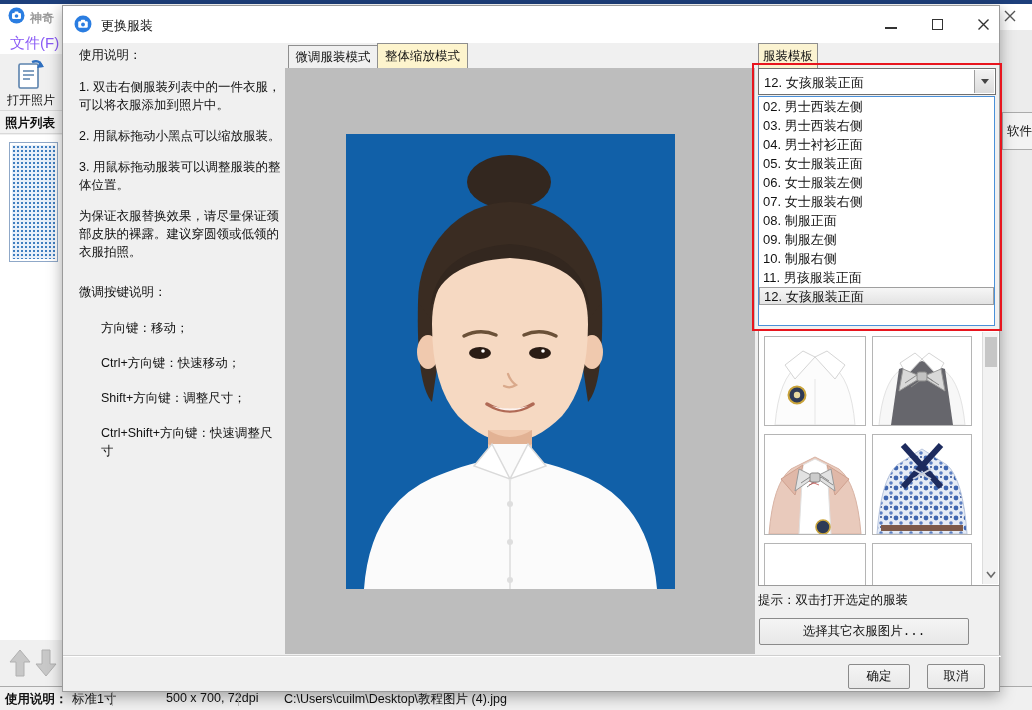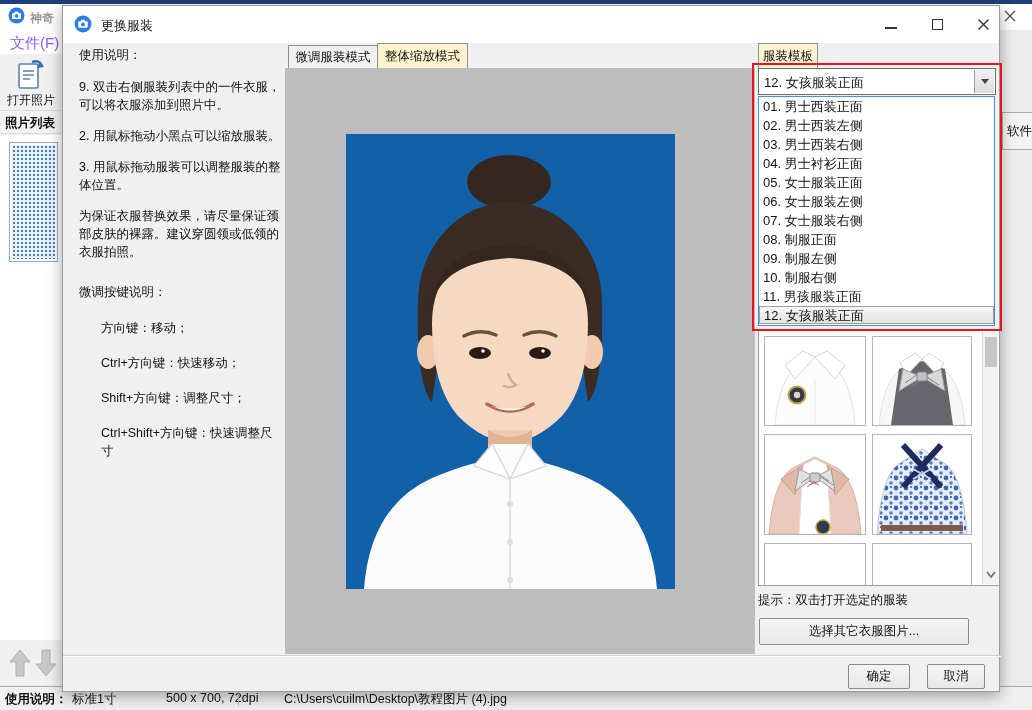--- a/index.html
+++ b/index.html
@@ -97,21 +97,21 @@
   .c-c1 { left:5px;  width:102px; }
   .c-c2 { left:113px; width:100px; }
   .gscroll { position:absolute; right:1px; top:1px; width:16px; height:252px; background:#f2f2f2;
              border-left:1px solid #dcdcdc; }
   .gthumb { position:absolute; left:2px; top:5px; width:12px; height:30px; background:#c6c6c6; }
   .gdown { position:absolute; left:2px; bottom:4px; width:12px; height:12px; }
   .gdown svg { display:block; }
 
   .tip { position:absolute; left:695px; top:586px; font-size:12.5px; color:#111; white-space:nowrap; }
   .btn { background:linear-gradient(#f4f4f4,#e8e8e8); border:1px solid #8a8a8a; border-radius:2px;
-         font-size:12.5px; color:#111; display:flex; align-items:center; justify-content:center; }
+         font-size:12.5px; color:#111; display:flex; align-items:center; justify-content:center;font-family:Liberation Mono, monospace; }
   .btn-choose { position:absolute; left:696px; top:612px; width:210px; height:27px; }
   .groove { position:absolute; left:0; top:649px; width:938px; height:2px;
             border-top:1px solid #cfcfcf; border-bottom:1px solid #ffffff; }
   .btn-ok { position:absolute; left:785px; top:658px; width:62px; height:25px; }
   .btn-cancel { position:absolute; left:864px; top:658px; width:58px; height:25px; }
 </style>
 </head>
 <body>
 
 <div id="screen">
@@ -199,21 +199,21 @@
         </span>
       <span class="wbtn wbtn-close">
         <svg width="13" height="13" viewBox="0 0 13 13">
             <path d="M1.5 1.5 L11.5 11.5 M11.5 1.5 L1.5 11.5" stroke="#333" stroke-width="1.4"></path>
           </svg>
       </span>
     </div>
 
     <div class="instr">
       <div class="head">使用说明：</div>
-      <div class="item">9. 双击右侧服装列表中的一件衣服，可以将衣服添加到照片中。</div>
+      <div class="item">1. 双击右侧服装列表中的一件衣服，可以将衣服添加到照片中。</div>
       <div class="item">2. 用鼠标拖动小黑点可以缩放服装。</div>
       <div class="item">3. 用鼠标拖动服装可以调整服装的整体位置。</div>
       <div class="note">为保证衣服替换效果，请尽量保证颈部皮肤的裸露。建议穿圆领或低领的衣服拍照。</div>
       <div class="keyshead">微调按键说明：</div>
       <div class="key">方向键：移动；</div>
       <div class="key">Ctrl+方向键：快速移动；</div>
       <div class="key">Shift+方向键：调整尺寸；</div>
       <div class="key">Ctrl+Shift+方向键：快速调整尺寸</div>
     </div>
 
@@ -266,21 +266,20 @@
     <div class="tpl-tab">服装模板</div>
 
     <div class="combo">
       <span class="val">12. 女孩服装正面</span>
       <span class="arrowbtn">
           <span class="tri"></span>
         </span>
     </div>
 
     <div class="ddlist">
-      <div class="dd-item">01. 男士西装正面</div>
       <div class="dd-item">02. 男士西装左侧</div>
       <div class="dd-item">03. 男士西装右侧</div>
       <div class="dd-item">04. 男士衬衫正面</div>
       <div class="dd-item">05. 女士服装正面</div>
       <div class="dd-item">06. 女士服装左侧</div>
       <div class="dd-item">07. 女士服装右侧</div>
       <div class="dd-item">08. 制服正面</div>
       <div class="dd-item">09. 制服左侧</div>
       <div class="dd-item">10. 制服右侧</div>
       <div class="dd-item">11. 男孩服装正面</div>

